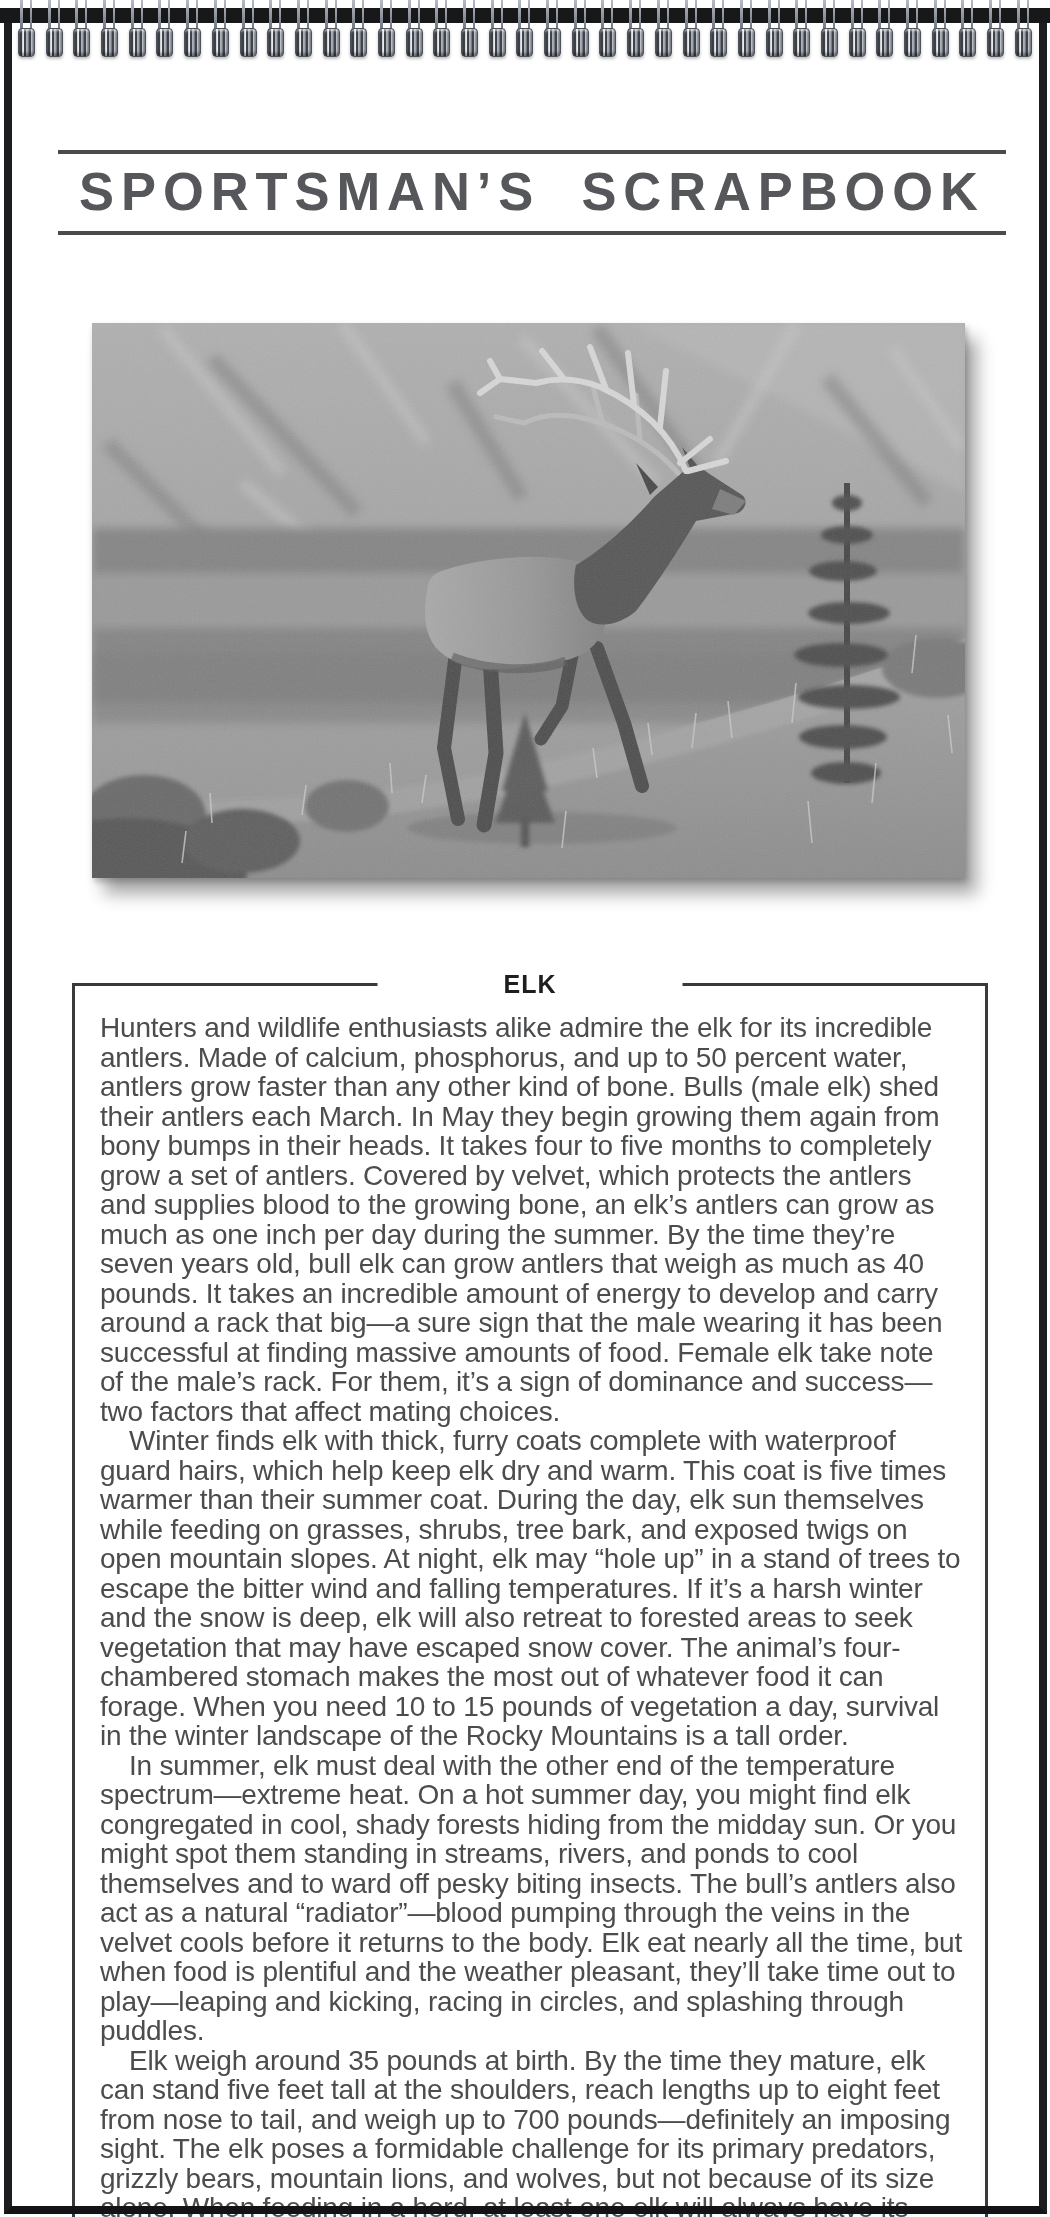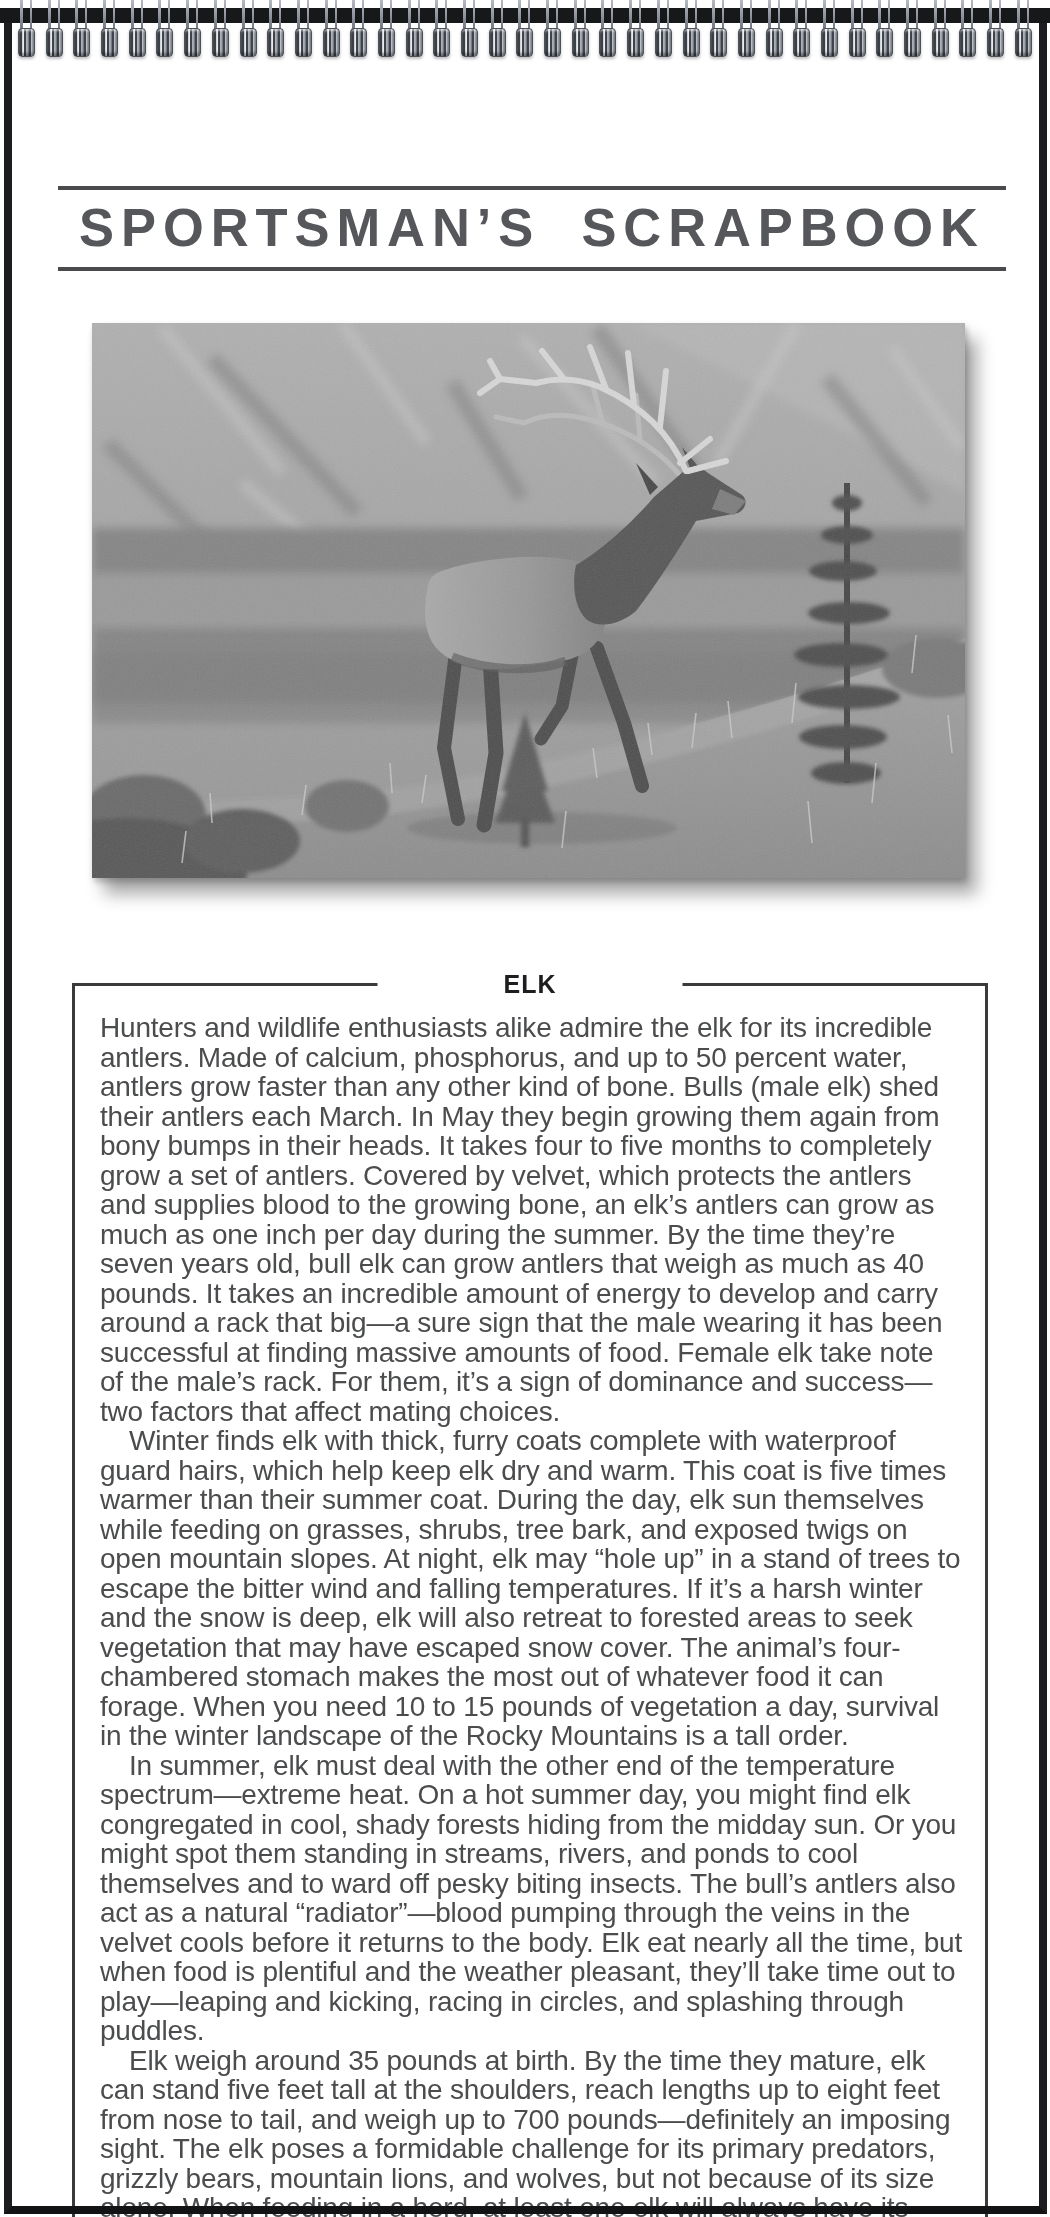--- a/index.html
+++ b/index.html
@@ -27,21 +27,21 @@
   }
   .coil .foot{
     position:absolute;left:0;top:28px;width:15px;height:27px;display:block;
     border:1px solid #4d525a;border-radius:4px;
     background:
       linear-gradient(90deg,rgba(40,44,50,.85) 3px,rgba(40,44,50,0) 3px 5px,rgba(40,44,50,.85) 5px 7px,rgba(40,44,50,0) 7px 9px,rgba(40,44,50,.85) 10px 12px,rgba(40,44,50,0) 12px),
       linear-gradient(90deg,#777d86,#e9ebef 30%,#9aa1aa 55%,#d8dbe0 78%,#6d737c);
     box-shadow:inset 0 -3px 3px rgba(0,0,0,.35),inset 0 2px 2px rgba(255,255,255,.55),0 2px 3px rgba(0,0,0,.25);
   }
   
-  .masthead{position:absolute;left:58px;right:44px;top:150px;margin-top:36px;}
+  .masthead{position:absolute;left:58px;right:44px;top:150px;}
   .rule{height:4px;background:#4b4b4d;}
   .masthead h1{
     margin:9px 0 10px 0;text-align:center;
     font-size:53px;line-height:58px;font-weight:800;letter-spacing:7px;word-spacing:20px;
     color:#56575a;white-space:nowrap;transform:scaleX(.99);transform-origin:center;
   }
   
   figure.photo{
     position:absolute;left:92px;top:323px;width:873px;height:555px;margin:0;
     box-shadow:12px 16px 16px rgba(40,40,40,.40), 2px 4px 6px rgba(40,40,40,.28);

